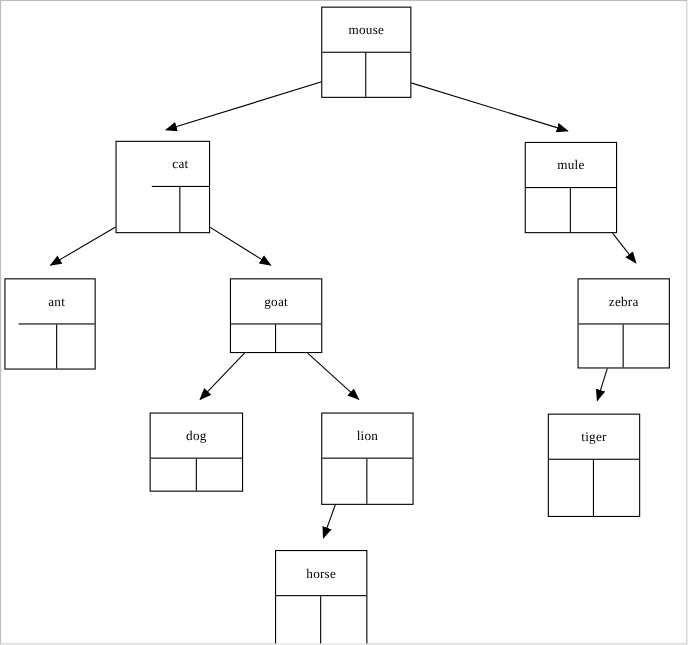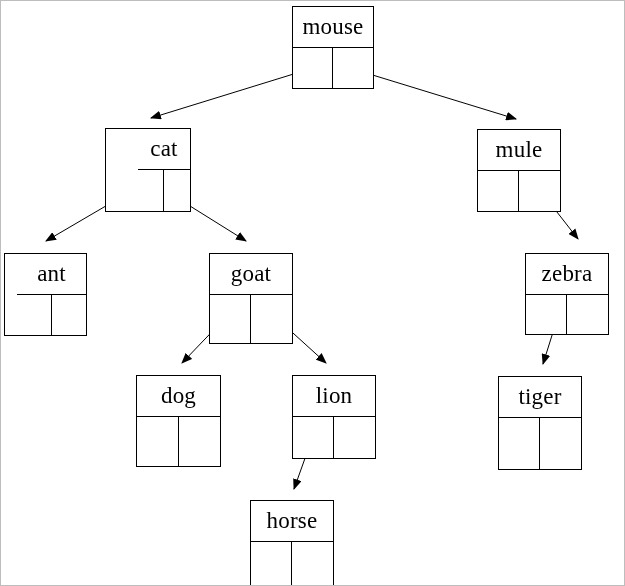--- a/index.html
+++ b/index.html
@@ -23,21 +23,21 @@
   }
   .node {
     position: absolute;
     border: 1px solid #000000;
     background: #ffffff;
   }
   .node-label {
     height: 41px;
     border-bottom: 1px solid #000000;
     display: flex; align-items: center; justify-content: center;
-    font-size: 23px;
+    font-size: 12px;
     letter-spacing: 0.2px;
   }
   .node-cells { display: flex; height: calc(100% - 41px); }
   .cell { flex: 1 1 50%; }
   .cell-left { border-right: 1px solid #000000; }
 </style>
 </head>
 <body>
 
 <div class="canvas">
@@ -84,37 +84,37 @@
   </div>
 
   <div class="node" style="left:3px; top:252px; width:83px; height:83px;padding-left:12px;">
     <div class="node-label">ant</div>
     <div class="node-cells">
       <div class="cell cell-left"></div>
       <div class="cell"></div>
     </div>
   </div>
 
-  <div class="node" style="left:208px; top:252px; width:84px; height:91px;">
+  <div class="node" style="left:208px; top:252px; width:84px; height:68px;">
     <div class="node-label">goat</div>
     <div class="node-cells">
       <div class="cell cell-left"></div>
       <div class="cell"></div>
     </div>
   </div>
 
   <div class="node" style="left:524px; top:252px; width:84px; height:82px;">
     <div class="node-label">zebra</div>
     <div class="node-cells">
       <div class="cell cell-left"></div>
       <div class="cell"></div>
     </div>
   </div>
 
-  <div class="node" style="left:135px; top:374px; width:85px; height:92px;text-align:center;">
+  <div class="node" style="left:135px; top:374px; width:85px; height:72px;text-align:center;">
     <div class="node-label">dog</div>
     <div class="node-cells">
       <div class="cell cell-left"></div>
       <div class="cell"></div>
     </div>
   </div>
 
   <div class="node" style="left:291px; top:374px; width:84px; height:84px;">
     <div class="node-label">lion</div>
     <div class="node-cells">

